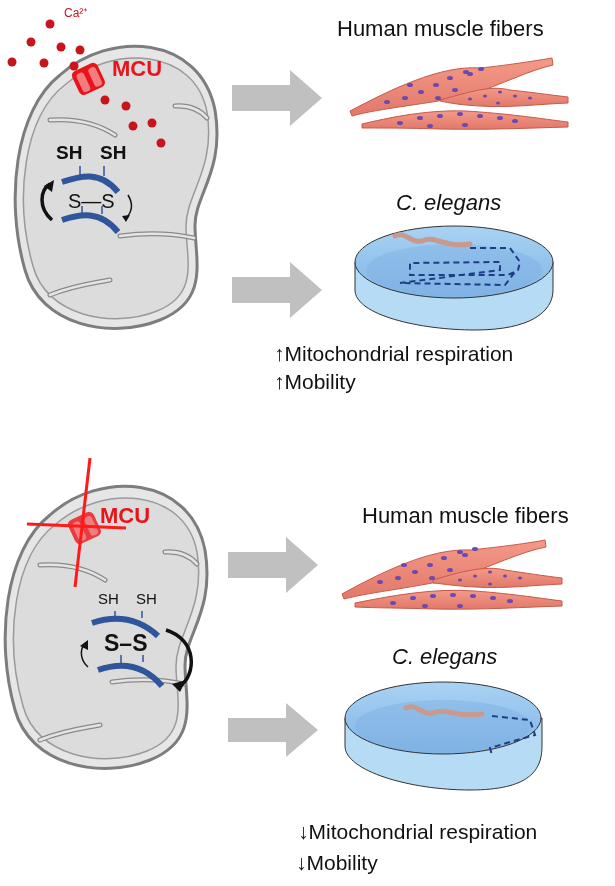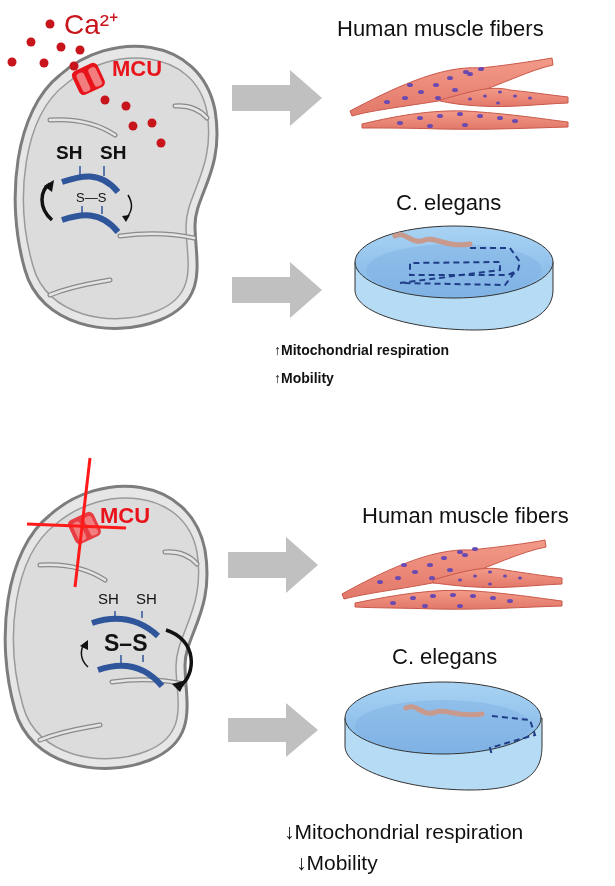--- a/index.html
+++ b/index.html
@@ -1,21 +1,21 @@
 <!DOCTYPE html>
 <html><head>
 <meta charset="utf-8">
 <style>
   html,body{margin:0;padding:0;background:#ffffff;}
   body{width:615px;height:886px;position:relative;overflow:hidden;font-family:"Liberation Sans",sans-serif;}
   svg{position:absolute;left:0;top:0;}
   .lbl{position:absolute;color:#111;white-space:nowrap;}
   .title{font-size:22px;}
-  .ital{font-size:22px;}
-  .res-bold{font-size:14px;font-weight:bold;}
+  .ital{font-style:italic;font-size:22px;}
+  .res-bold{font-size:21px;font-weight:normal;}
   .res-norm{font-size:21px;}
   .red{color:#e8141b;font-weight:bold;text-align:right;}
 </style>
 </head>
 <body>
 
 <svg width="615" height="886" viewBox="0 0 615 886">
   <defs>
     <linearGradient id="dishTop" x1="0" y1="0" x2="0" y2="1">
       <stop offset="0" stop-color="#a9d3f3"></stop>
@@ -195,38 +195,38 @@
 
   <g>
     <path d="M345,718 L345,746 C345,771 410,790 470,790 C530,790 542,770 542,746 L542,718 Z" fill="#b6dbf4" stroke="#333" stroke-width="1"></path>
     <ellipse cx="443" cy="718" rx="98" ry="36" fill="url(#dishTop)" stroke="#333" stroke-width="1"></ellipse>
     <ellipse cx="443" cy="726" rx="88" ry="26" fill="#7fb0e2" opacity="0.45"></ellipse>
     <path d="M406,708 C416,702 423,718 436,712 C446,708 456,718 482,714" stroke="#c89a8e" stroke-width="5" fill="none" stroke-linecap="round"></path>
     <path d="M492,716 L530,720 L535,735 L510,742 L490,748 L492,755" stroke="#1f3d86" stroke-width="2" fill="none" stroke-dasharray="6 4"></path>
   </g>
 </svg>
 
-<div class="lbl" style="left:64px;top:4px;font-size:28px;color:#c8141b;">Ca²⁺</div>
+<div class="lbl" style="left:64px;top:4px;font-size:12px;color:#c8141b;">Ca²⁺</div>
 <div class="lbl red" style="left:112px;top:56px;font-size:22px;">MCU</div>
 <div class="lbl" style="left:56px;top:142px;font-size:19px;font-weight:bold;">SH</div>
 <div class="lbl" style="left:100px;top:142px;font-size:19px;font-weight:bold;">SH</div>
-<div class="lbl" style="left:76px;top:190px;font-size:13px;">S—S</div>
+<div class="lbl" style="left:68px;top:190px;font-size:20px;">S—S</div>
 <div class="lbl title" style="left:337px;top:16px;">Human muscle fibers</div>
 <div class="lbl ital" style="left:396px;top:190px;">C. elegans</div>
 <div class="lbl res-bold" style="left:274px;top:342px;">
   <span>↑</span><span>Mitochondrial respiration</span>
 </div>
 <div class="lbl res-bold" style="left:274px;top:370px;">
   <span>↑</span><span>Mobility</span>
 </div>
 
 <div class="lbl red" style="left:100px;top:503px;font-size:22px;">MCU</div>
 <div class="lbl" style="left:98px;top:590px;font-size:15px;">SH</div>
 <div class="lbl" style="left:136px;top:590px;font-size:15px;">SH</div>
 <div class="lbl" style="left:104px;top:630px;font-size:23px;font-weight:bold;">S–S</div>
 <div class="lbl title" style="left:362px;top:503px;">Human muscle fibers</div>
 <div class="lbl ital" style="left:392px;top:644px;">C. elegans</div>
-<div class="lbl res-norm" style="left:284px;top:820px;text-align:center;">
+<div class="lbl res-norm" style="left:298px;top:820px;text-align:center;">
   <span>↓</span><span>Mitochondrial respiration</span>
 </div>
 <div class="lbl res-norm" style="left:296px;top:851px;">
   <span>↓</span><span>Mobility</span>
 </div>
 
 </body></html>

